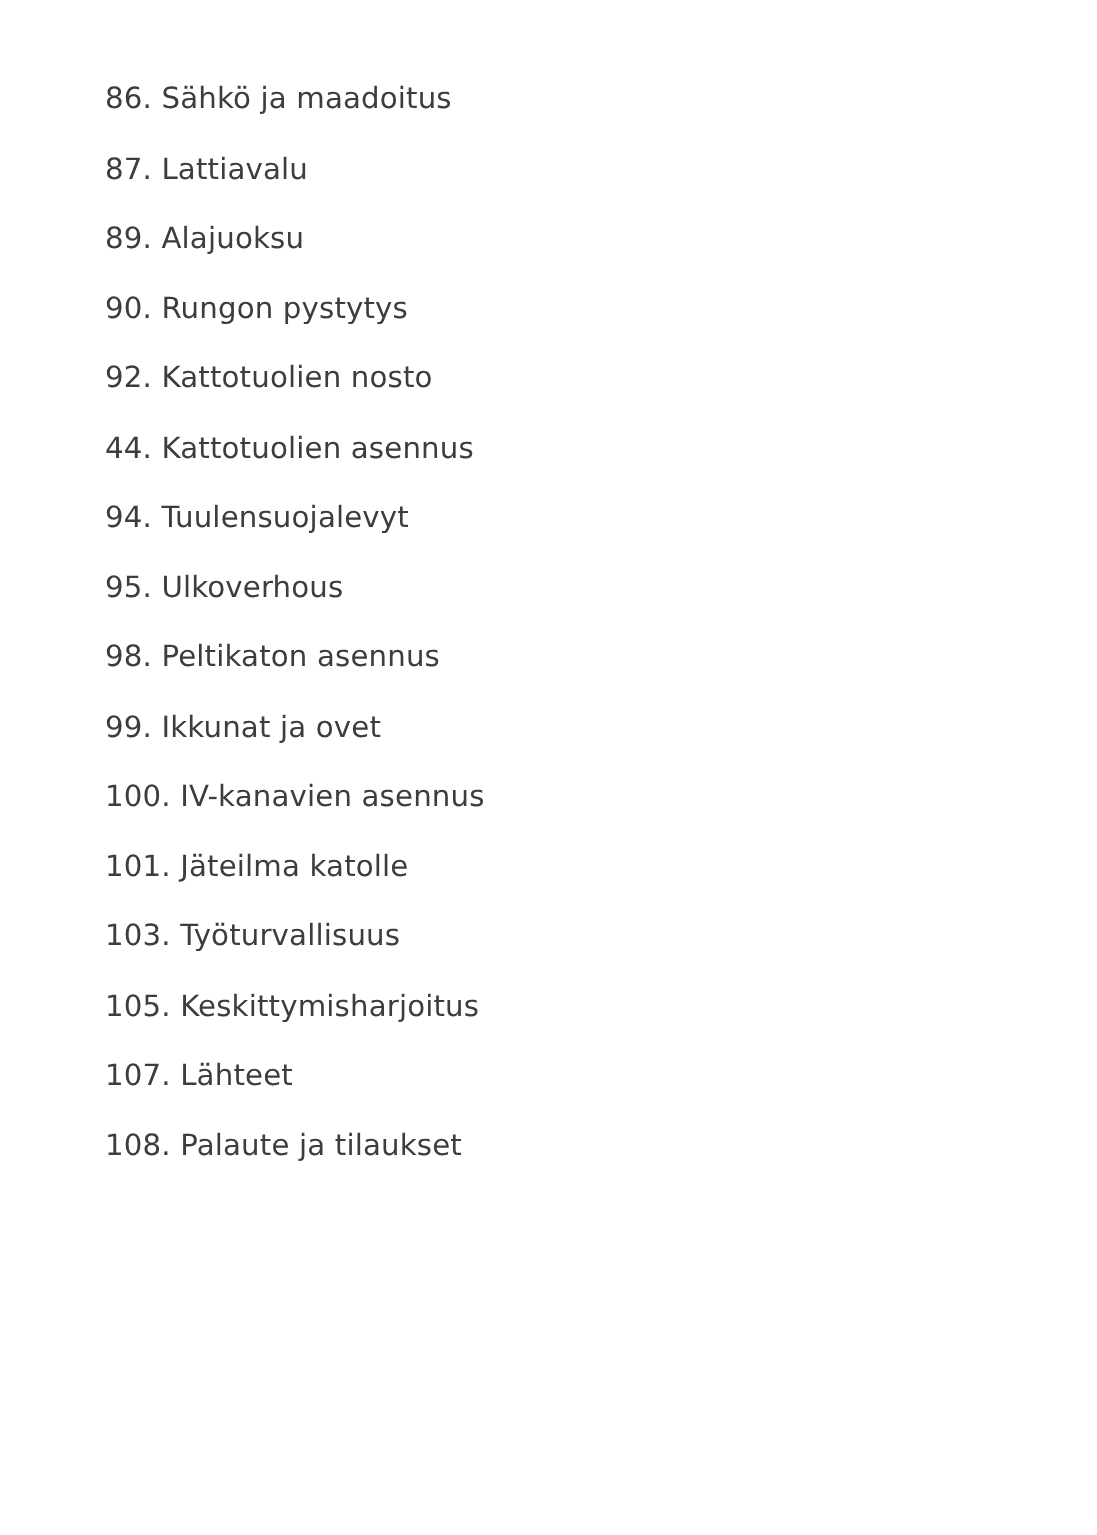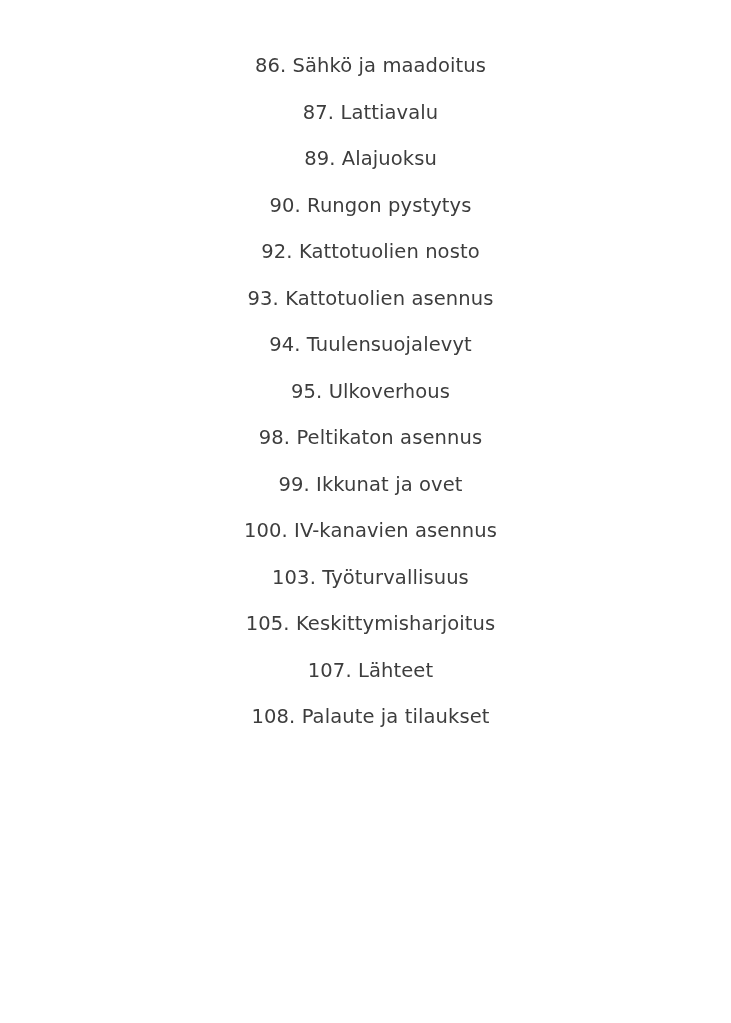--- a/index.html
+++ b/index.html
@@ -13,21 +13,20 @@
     font-family: "DejaVu Sans", sans-serif;
     color: #3b3b3b;
     overflow: hidden;
   }
   .page {
     position: relative;
     width: 731px;
     height: 1023px;
     box-sizing: border-box;
     padding: 56px 60px 0 70px;
-    text-align: center;
   }
   .toc-list {
     list-style: none;
     margin: 0;
     padding: 0;
   }
   .toc-item {
     font-size: 19.5px;
     line-height: 1;
     letter-spacing: 0.1px;
@@ -43,24 +42,25 @@
 </head>
 <body>
 
 <div class="page">
   <ul class="toc-list">
     <li class="toc-item">86. Sähkö ja maadoitus</li>
     <li class="toc-item">87. Lattiavalu</li>
     <li class="toc-item">89. Alajuoksu</li>
     <li class="toc-item">90. Rungon pystytys</li>
     <li class="toc-item">92. Kattotuolien nosto</li>
-    <li class="toc-item">93. Kattotuolien asennus</li>
+    <li class="toc-item">44. Kattotuolien asennus</li>
     <li class="toc-item">94. Tuulensuojalevyt</li>
     <li class="toc-item">95. Ulkoverhous</li>
     <li class="toc-item">98. Peltikaton asennus</li>
     <li class="toc-item">99. Ikkunat ja ovet</li>
     <li class="toc-item">100. IV-kanavien asennus</li>
+    <li class="toc-item">101. Jäteilma katolle</li>
     <li class="toc-item">103. Työturvallisuus</li>
     <li class="toc-item">105. Keskittymisharjoitus</li>
     <li class="toc-item">107. Lähteet</li>
     <li class="toc-item">108. Palaute ja tilaukset</li>
   </ul>
 </div>
 
 </body></html>

